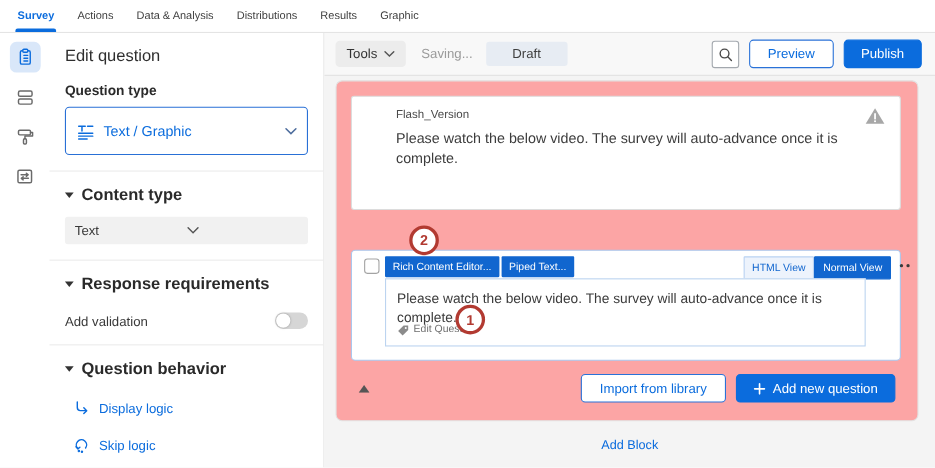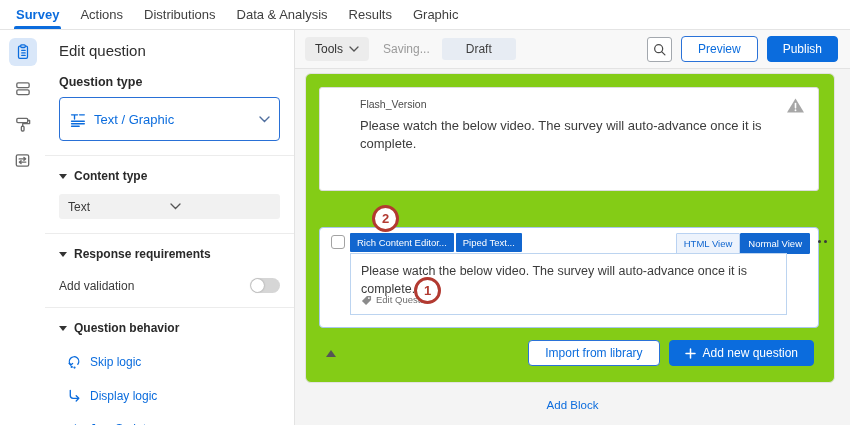--- a/index.html
+++ b/index.html
@@ -10,21 +10,21 @@
     -webkit-font-smoothing:antialiased;
   }
   svg { display:block; }
 
   
   .topnav {
     height:30px; background:#fff; border-bottom:1px solid #e4e4e4;
     display:flex; align-items:stretch; padding-left:14px;
   }
   .nav-item {
-    font-size:13px; color:#3f3f3f; display:flex; align-items:center;
+    font-size:10px; color:#3f3f3f; display:flex; align-items:center;
     margin-right:17px; position:relative; cursor:pointer; padding:0 2px;
   }
   .nav-item.active { color:#0b6cdd; font-weight:bold; }
   .nav-item.active::after {
     content:""; position:absolute; left:0; right:0; bottom:0;
     height:3px; background:#0b6cdd; border-radius:2px 2px 0 0;
   }
 
   .body-row { display:flex; height:395px; }
 
@@ -47,21 +47,21 @@
     margin-top:8px; height:44px; border:1px solid #2970d6; border-radius:4px;
     display:flex; align-items:center; padding:0 9px; cursor:pointer; background:#fff;
   }
   .qtype-select .qtype-label { color:#0b6cdd; font-size:13px; margin-left:8px; flex:1; }
   .divider { height:1px; background:#ececec; margin:14px -14px 0 -14px; }
   .sec-header { display:flex; align-items:center; margin-top:13px; cursor:pointer; }
   .caret-down {
     width:0; height:0; border-left:4px solid transparent; border-right:4px solid transparent;
     border-top:5px solid #333; margin-right:7px;
   }
-  .sec-header span { font-size:12px; font-weight:bold; color:#2a2a2a; }
+  .sec-header span { font-size:15px; font-weight:bold; color:#2a2a2a; }
   .flat-select {
     margin-top:11px; height:25px; background:#f1f1f1; border-radius:3px;
     display:flex; align-items:center; padding:0 9px; cursor:pointer;
   }
   .flat-select span { flex:1; font-size:12px; color:#3a3a3a; }
   .validation-row { display:flex; align-items:center; justify-content:space-between; margin-top:17px; }
   .validation-row .lbl { font-size:12px; color:#3a3a3a; }
   .toggle {
     width:30px; height:15px; background:#d6d6d6; border-radius:8px; position:relative; cursor:pointer;
   }
@@ -96,21 +96,21 @@
   }
   .btn-primary {
     margin-left:9px; background:#0b6cdd; border:1px solid #0b6cdd; color:#fff;
     border-radius:4px; padding:5px 15px; font-size:12px; cursor:pointer;
     display:flex; align-items:center; gap:7px; font-family:inherit;
   }
   .content { flex:1; background:#f4f4f4; border-top:1px solid #e3e3e3; padding-top:4px; }
 
   .card {
     position:relative; margin-left:10px; width:530px; height:310px;
-    background:#84cc16; border:1px solid #e2e2e2; border-radius:6px;
+    background:#fca5a5; border:1px solid #e2e2e2; border-radius:6px;
   }
   
   .q1 {
     position:absolute; left:13px; top:13px; width:500px; height:104px;
     border:1px solid #dcdcdc; border-radius:3px; background:#fff; padding:10px 14px 0 40px;
   }
   .q1 .qlabel { font-size:10.5px; color:#4a4a4a; }
   .q1 .qtext { margin-top:7px; font-size:13px; color:#3c3c3c; max-width:455px; line-height:18px; }
   .warn { position:absolute; right:13px; top:9px; cursor:pointer; }
 
@@ -167,22 +167,22 @@
   .add-block-link { color:#0b6cdd; font-size:11.5px; cursor:pointer; text-decoration:none; }
 </style>
 </head>
 <body>
 
 <div class="app">
 
   <header class="topnav">
     <div class="nav-item active">Survey</div>
     <div class="nav-item">Actions</div>
+    <div class="nav-item">Data &amp; Analysis</div>
     <div class="nav-item">Distributions</div>
-    <div class="nav-item">Data &amp; Analysis</div>
     <div class="nav-item">Results</div>
     <div class="nav-item">Graphic</div>
   </header>
 
   <div class="body-row">
 
     <aside class="rail">
       <div class="rail-btn active">
         <span>
           <svg width="18" height="18" viewBox="0 0 20 20" fill="none" stroke="#0b6cdd" stroke-width="1.4" stroke-linecap="round" stroke-linejoin="round">
@@ -271,36 +271,36 @@
       <div class="divider"></div>
 
       <div class="sec-header">
         <i class="caret-down"></i>
         <span>Question behavior</span>
       </div>
 
       <div class="behavior-link">
         <span>
           <svg width="15" height="15" viewBox="0 0 16 16" fill="none" stroke="#0b6cdd" stroke-width="1.4" stroke-linecap="round" stroke-linejoin="round">
+            <path d="M3.5 2.5 V8 a3 3 0 0 0 3 3 H12"></path>
+            <path d="M9.8 8.2 L12.6 11 L9.8 13.8"></path>
+          </svg>
+        </span>
+        <span>Display logic</span>
+      </div>
+      <div class="behavior-link">
+        <span>
+          <svg width="15" height="15" viewBox="0 0 16 16" fill="none" stroke="#0b6cdd" stroke-width="1.4" stroke-linecap="round" stroke-linejoin="round">
             <path d="M4 11.5 A5 5 0 1 1 11.5 11"></path>
             <path d="M2.2 9.8 L4 11.8 L6 10.2"></path>
             <circle cx="5" cy="13.8" r="0.5" fill="#0b6cdd"></circle>
             <circle cx="8" cy="14.5" r="0.5" fill="#0b6cdd"></circle>
           </svg>
         </span>
         <span>Skip logic</span>
-      </div>
-      <div class="behavior-link">
-        <span>
-          <svg width="15" height="15" viewBox="0 0 16 16" fill="none" stroke="#0b6cdd" stroke-width="1.4" stroke-linecap="round" stroke-linejoin="round">
-            <path d="M3.5 2.5 V8 a3 3 0 0 0 3 3 H12"></path>
-            <path d="M9.8 8.2 L12.6 11 L9.8 13.8"></path>
-          </svg>
-        </span>
-        <span>Display logic</span>
       </div>
       <div class="behavior-link">
         <span>
           <svg width="15" height="13" viewBox="0 0 16 14" fill="none" stroke="#0b6cdd" stroke-width="1.4" stroke-linecap="round" stroke-linejoin="round">
             <polyline points="4.5,3 1.5,7 4.5,11"></polyline>
             <polyline points="11.5,3 14.5,7 11.5,11"></polyline>
             <line x1="9" y1="2" x2="7" y2="12"></line>
           </svg>
         </span>
         <span>JavaScript</span>

